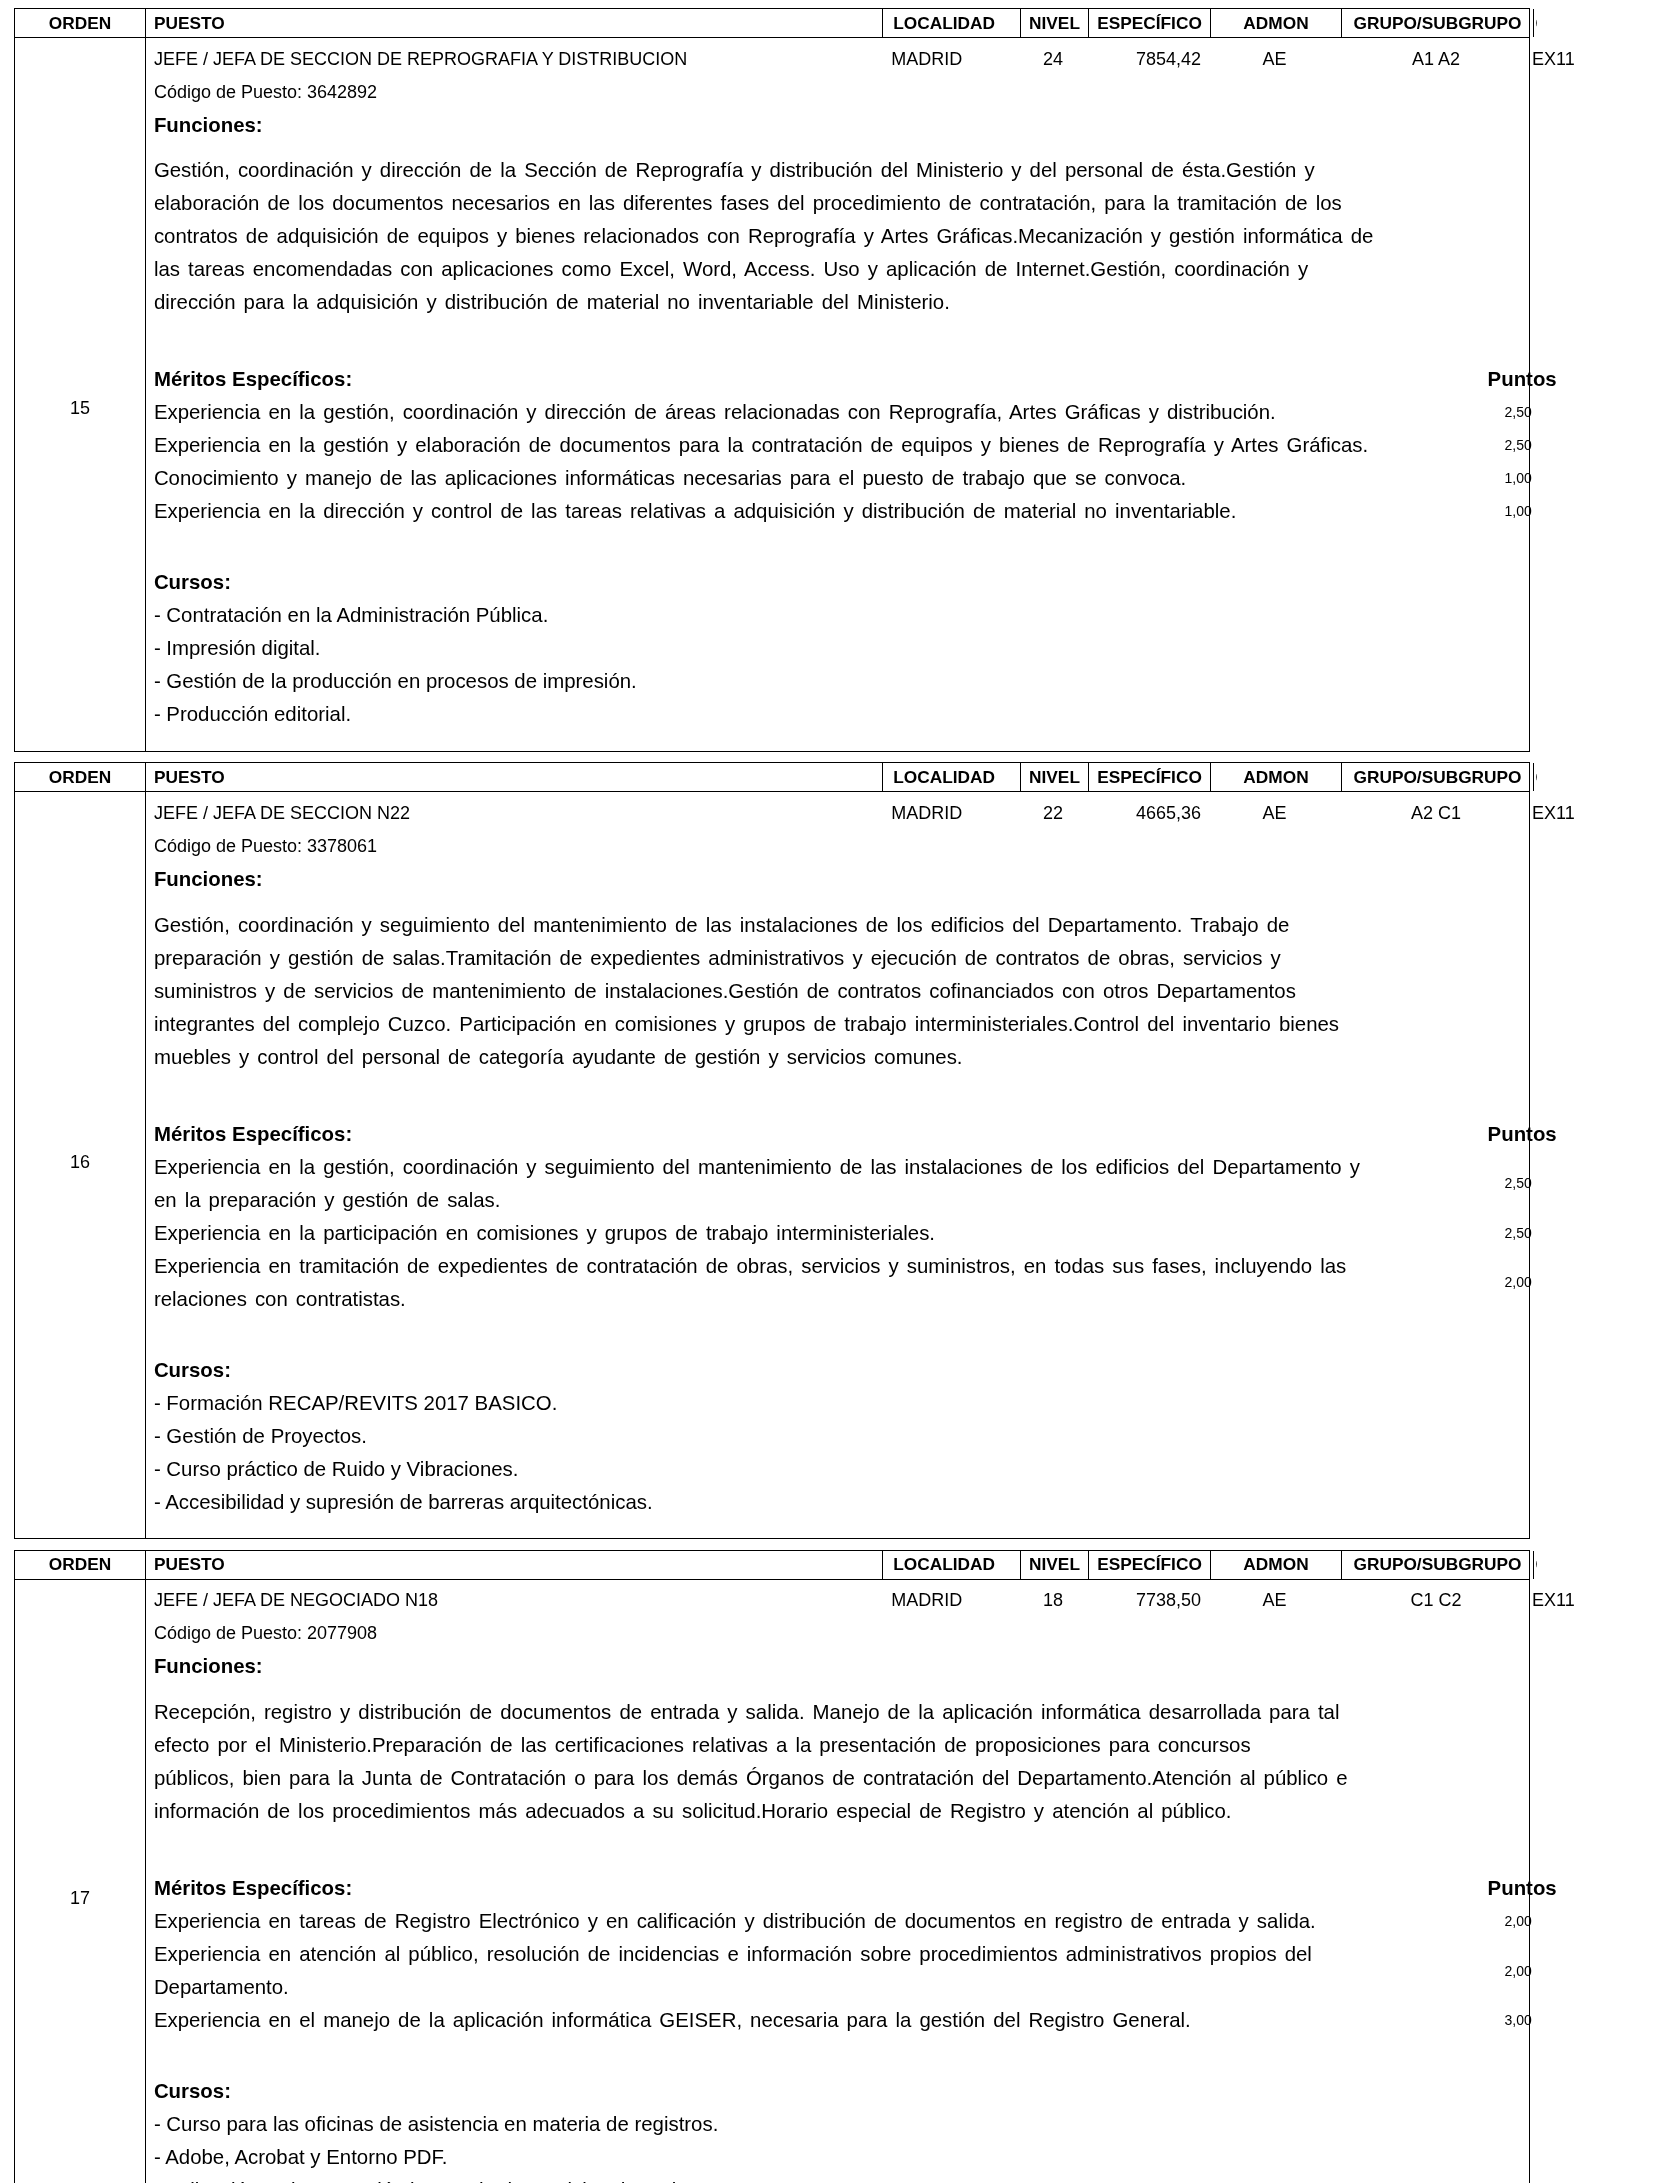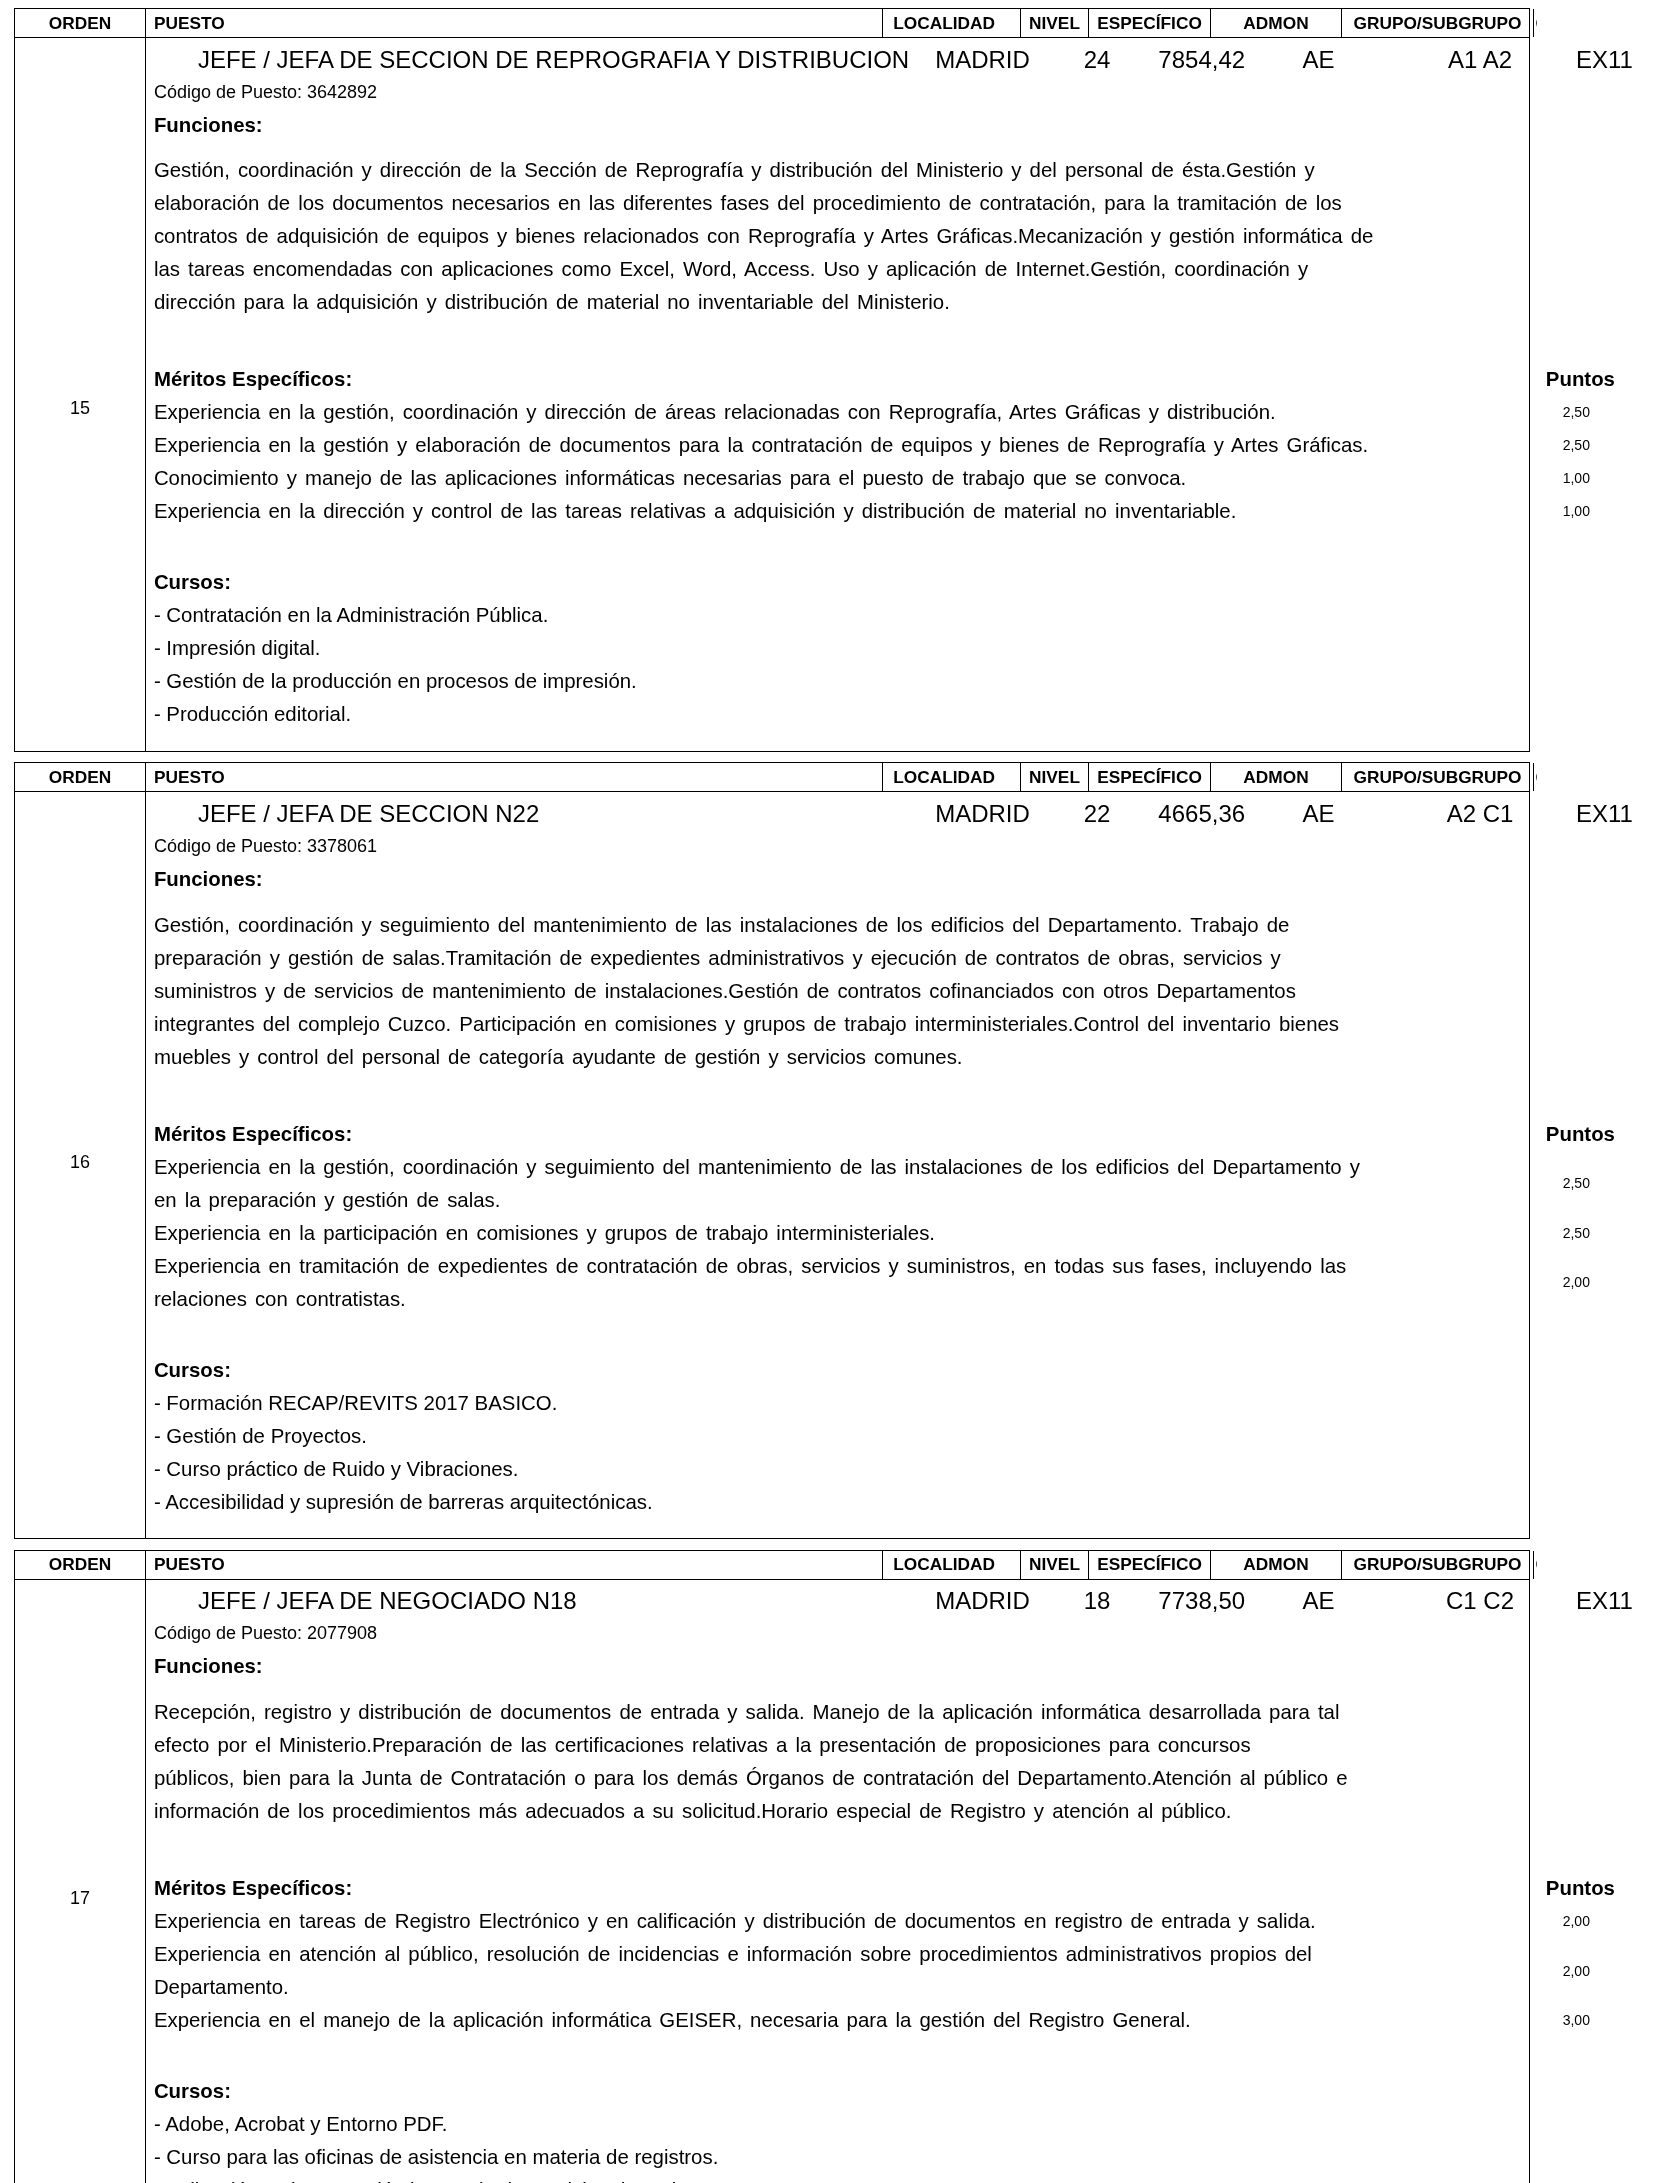--- a/index.html
+++ b/index.html
@@ -41,22 +41,21 @@
   .orden-num { position: absolute; left: 0; width: 100%; text-align: center; font-size: 18px; }
   .s0 .orden-num { top: 354px; }
   .s1 .orden-num { top: 354px; }
   .s2 .orden-num { top: 302px; }
 
   .content { padding: 4.7px 0 19.7px 0; }
 
   .job-row {
     display: grid;
     grid-template-columns: 735px 138px 68px 122px 131px 192px 1fr;
-    font-size: 24px;
-    margin-left: 44px;
+    font-size: 18px;
   }
   .v-puesto     { padding-left: 7.9px; white-space: nowrap; overflow: hidden; }
   .v-localidad  { padding-left: 10.2px; }
   .v-nivel      { text-align: center; }
   .v-especifico { text-align: right; padding-right: 7.9px; }
   .v-admon, .v-grupo, .v-cuerpo { text-align: center; }
 
   .codigo { padding-left: 7.9px; font-size: 18px; }
 
   .h-label { padding-left: 7.9px; font-weight: bold; }
@@ -245,21 +244,21 @@
         <div class="merito">
           <div class="m-text">Experiencia en atención al público, resolución de incidencias e información sobre procedimientos administrativos propios del
 Departamento.</div>
           <div class="m-pts">2,00</div>
         </div>
         <div class="merito">
           <div class="m-text">Experiencia en el manejo de la aplicación informática GEISER, necesaria para la gestión del Registro General.</div>
           <div class="m-pts">3,00</div>
         </div>
         <div class="h-label cursos-label">Cursos:</div>
+        <div class="curso">- Curso para las oficinas de asistencia en materia de registros.</div>
         <div class="curso">- Adobe, Acrobat y Entorno PDF.</div>
-        <div class="curso">- Curso para las oficinas de asistencia en materia de registros.</div>
         <div class="curso">- Aplicación Geiser. Gestión integrada de servicios de registro.</div>
       </div>
     </div>
   </section>
 
 </div>
 
 
 </body></html>

